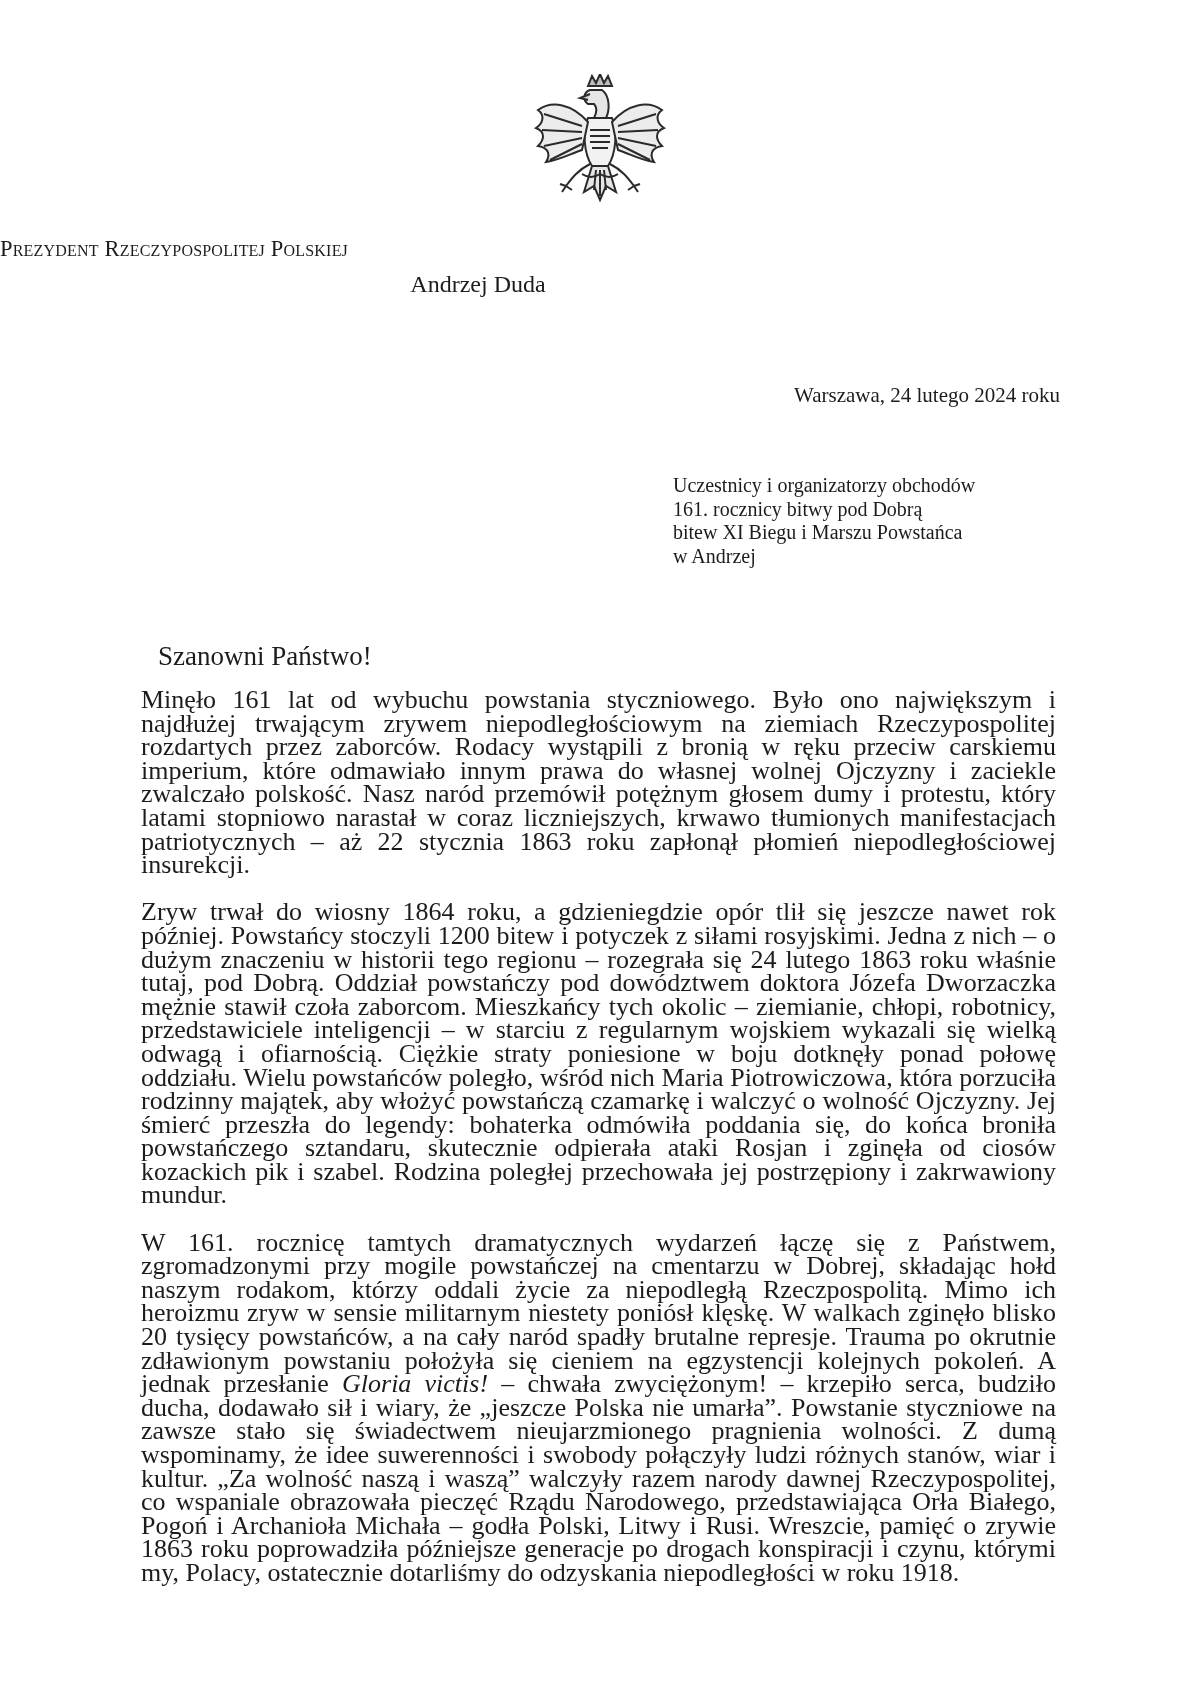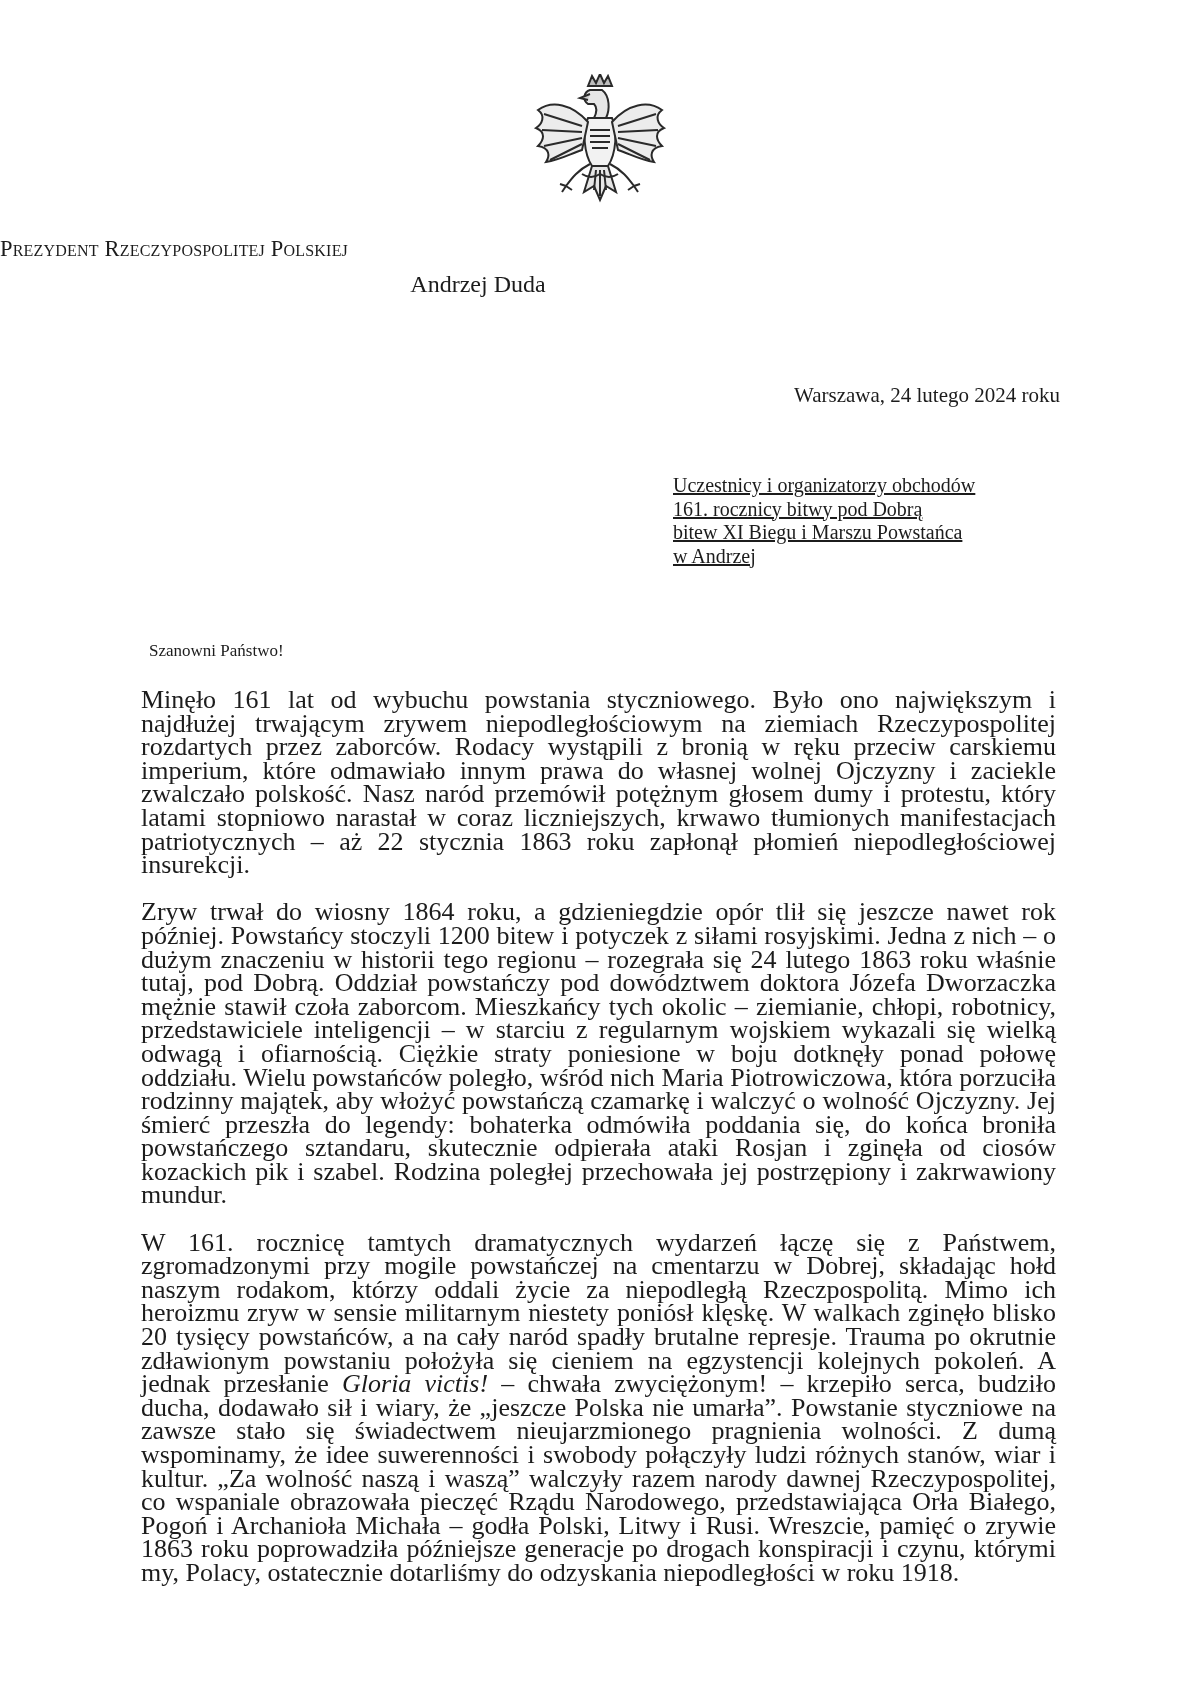--- a/index.html
+++ b/index.html
@@ -20,25 +20,25 @@
     .header-name {
       position: absolute; left: 0; width: 956px; top: 271px;
       text-align: center; font-size: 24px;
     }
     .place-date {
       position: absolute; right: 140px; top: 383px;
       font-size: 21px; text-align: right;
     }
     .recipient {
       position: absolute; left: 673px; top: 474px;
-      font-size: 20px; line-height: 23.5px; text-decoration: underline;
+      font-size: 20px; line-height: 23.5px;
     }
     .recipient div { white-space: nowrap; }
     .salutation {
-      position: absolute; left: 149px; top: 641px; font-size: 17px;
+      position: absolute; left: 158px; top: 641px; font-size: 27px;
     }
     .body-text {
       position: absolute; left: 141px; width: 915px; top: 688px;
       font-size: 26px; line-height: 23.6px; text-align: justify;
       hyphens: none;
     }
     .body-text p { margin: 0 0 23.6px 0; }
     .body-text em { font-style: italic; margin-top: 37px; }
   </style>
 </head>

